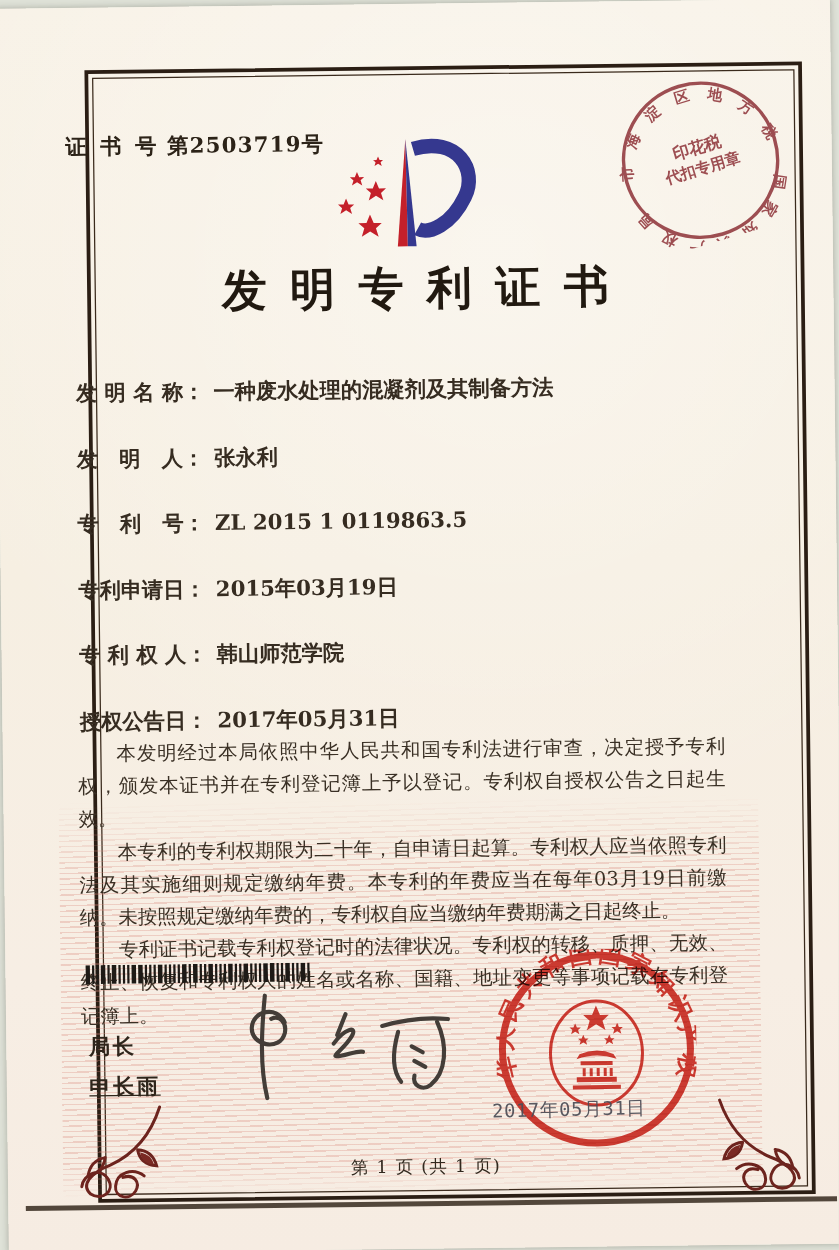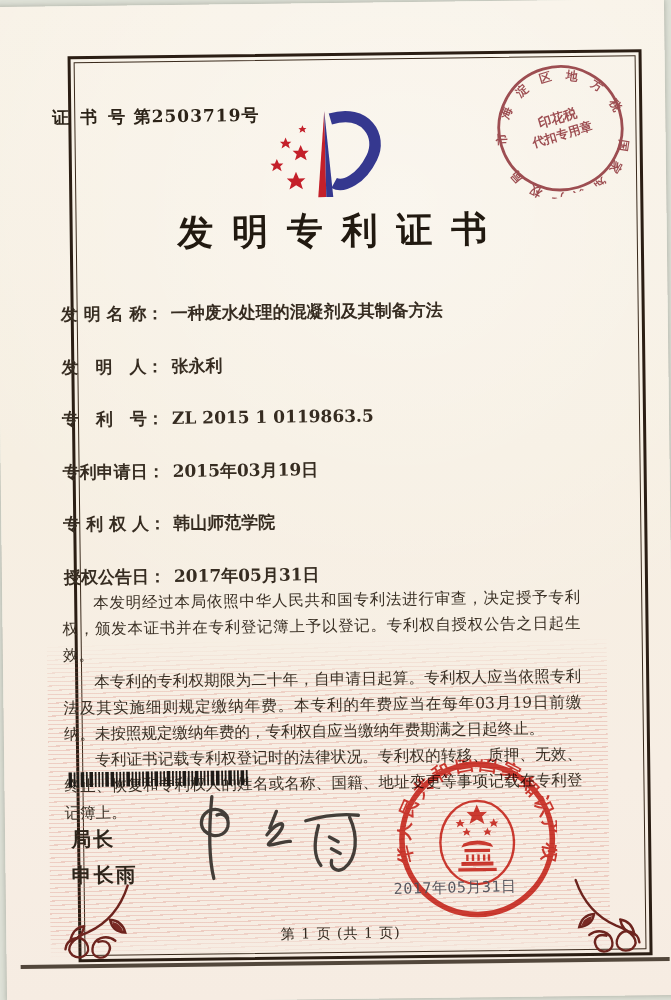--- a/index.html
+++ b/index.html
@@ -54,23 +54,23 @@
   .field{margin-bottom:29.5px;font-size:17px;font-weight:600;color:#362c21;white-space:nowrap;}
   .field .flabel{display:inline-block;min-width:104px;}
   .field .fvalue{margin-left:6px;}
   .body-text{
     position:absolute;left:60px;top:584px;width:518px;
     font-size:15.5px;line-height:1.69;color:#3a3025;font-weight:500;
     text-align:justify;
   }
   .body-text p{margin:0;text-indent:2em;}
   .barcode{position:absolute;left:64px;top:766px;}
-  .signer{position:absolute;left:66px;top:820px;font-size:20px;font-weight:700;color:#2e251b;}
+  .signer{position:absolute;left:66px;top:820px;font-size:17px;font-weight:700;color:#2e251b;}
   .signer .role{display:block;margin-bottom:9px;letter-spacing:2px;}
-  .signer .name{display:block;letter-spacing:2px;}
+  .signer .name{display:block;letter-spacing:2px;text-decoration:underline;}
   .signature{position:absolute;left:178px;top:778px;opacity:.92;}
   .seal{position:absolute;left:392px;top:758px;mix-blend-mode:multiply;opacity:.95;}
   .seal-date{
     position:absolute;left:388px;top:877px;
     font-family:"DejaVu Sans Mono","Liberation Mono",monospace;
     font-size:15px;color:#4c4c55;letter-spacing:.5px;opacity:.92;
     transform:rotate(-.6deg);
   }
   .footer{
     position:absolute;left:0;right:0;top:922px;text-align:center;

